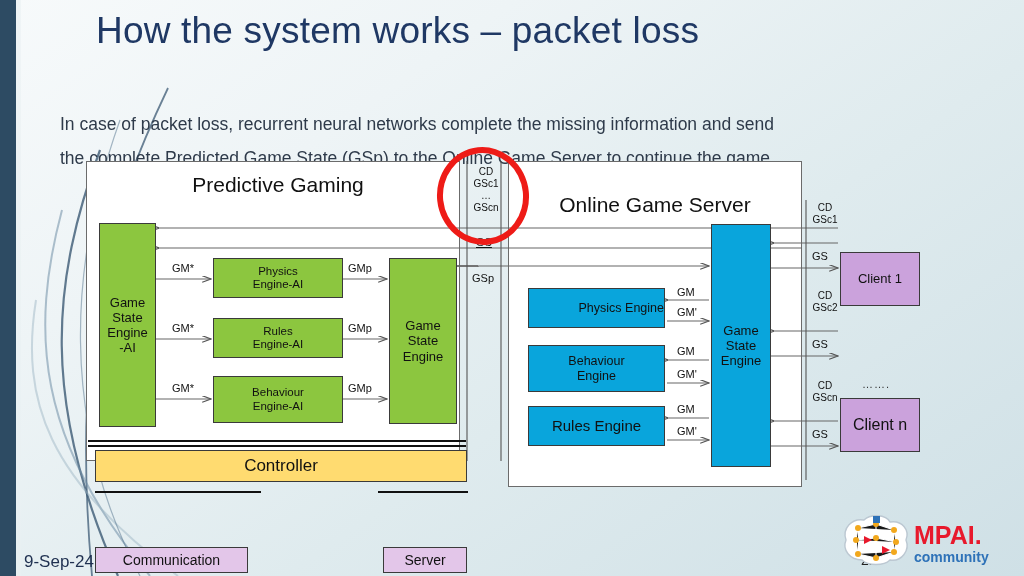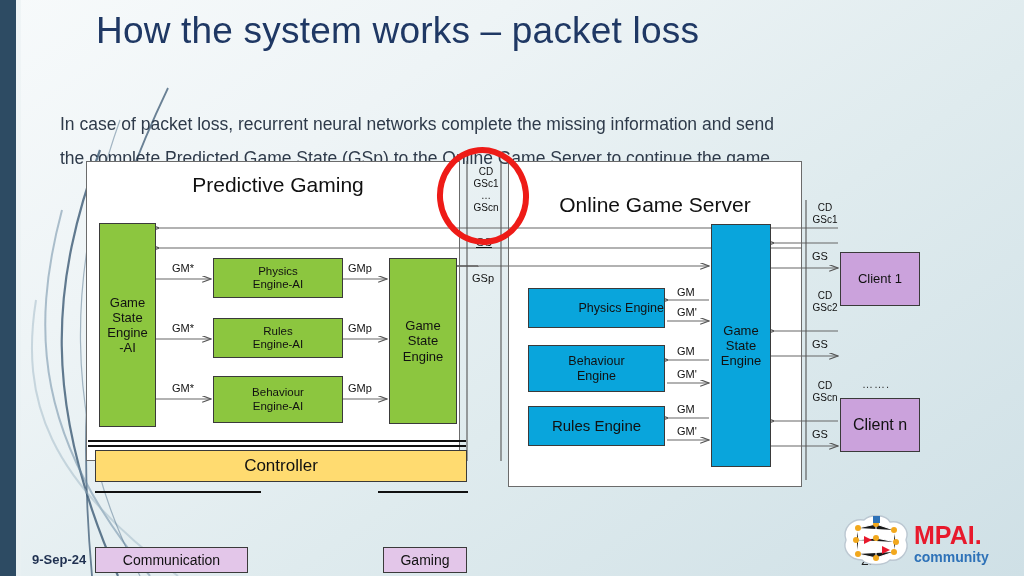--- a/index.html
+++ b/index.html
@@ -94,21 +94,21 @@
   .arrows{position:absolute;left:0;top:0;width:1024px;height:400px;pointer-events:none;}
 
   
   .red-ring{
     position:absolute;left:437px;top:7px;width:92px;height:98px;
     border:6px solid #ee1b17;border-radius:50%;box-sizing:border-box;
     transform:rotate(-6deg);
   }
 
   
-  .date{position:absolute;left:32px;top:552px;font-size:13px;color:#1f3050;font-weight:bold;}
+  .date{position:absolute;left:24px;top:552px;font-size:17px;color:#1f3050;font-weight:normal;}
   .pagenum{position:absolute;left:861px;top:552px;font-size:14px;color:#222;}
   .logo{position:absolute;left:838px;top:512px;width:175px;height:56px;}
 </style>
 </head>
 <body>
 
 <div class="slide">
 
   <div class="edge-band"></div>
   <div class="edge-band2"></div>
@@ -274,21 +274,21 @@
     <div class="rule-line" id="rule-b"></div>
     <div class="box yellow" id="controller">
       <span>Controller</span>
     </div>
     <div class="rule-line" id="rule-c"></div>
     <div class="rule-line" id="rule-d"></div>
     <div class="box lpurple" id="communication">
       <span>Communication</span>
     </div>
     <div class="box lpurple" id="storage">
-      <span>Gaming</span>
+      <span>Server</span>
     </div>
 
     <div class="red-ring"></div>
   </div>
 
   <div class="date">9-Sep-24</div>
   <div class="pagenum">21</div>
 
   <svg class="logo" viewBox="0 0 175 56">
     <g>

